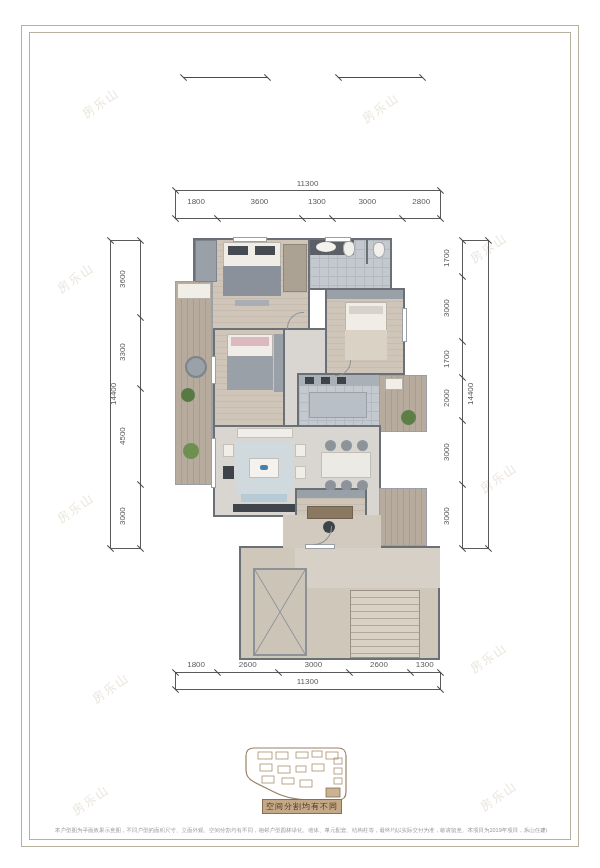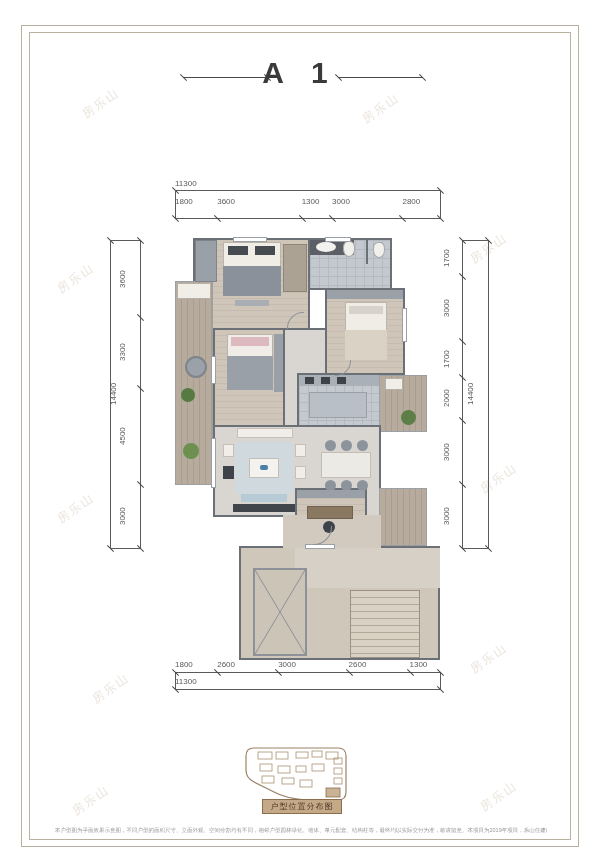--- a/index.html
+++ b/index.html
@@ -13,21 +13,21 @@
   
   .plan-title{position:absolute;left:0;top:56px;width:600px;text-align:center;
       font-size:30px;font-weight:600;letter-spacing:10px;color:#3a3a3a;}
   .plan-subtitle{position:absolute;left:0;top:102px;width:600px;text-align:center;
       font-size:13px;font-weight:600;letter-spacing:6px;color:#3f3f3f;}
   .tline{position:absolute;height:1px;background:#4a4a4a;top:77px;}
   .ttick{position:absolute;width:9px;height:1px;background:#4a4a4a;top:77px;transform:rotate(45deg);}
   
   .dim-line{position:absolute;background:#5a5a5a;}
   .tick{position:absolute;width:9px;height:1px;background:#474747;transform:rotate(45deg);}
-  .dim-num{position:absolute;font-size:8px;color:#5a5a5a;text-align:left;line-height:10px;}
+  .dim-num{position:absolute;font-size:8px;color:#5a5a5a;text-align:center;line-height:10px;}
   .dim-num.v{writing-mode:vertical-rl;transform:rotate(180deg);display:flex;
       align-items:center;justify-content:center;line-height:10px;}
   
   .plan{position:absolute;left:175px;top:238px;width:265px;height:424px;}
   .rm{position:absolute;box-sizing:border-box;border:2px solid #6b7077;}
   .rm.thin{border:1px solid #9aa0a6;}
   .fx{position:absolute;box-sizing:border-box;}
   .wood{background:repeating-linear-gradient(0deg,#cfc6b9 0 5px,#c5bcaf 5px 6px);}
   .stripv{background:repeating-linear-gradient(90deg,#b6ab9c 0 5px,#a89d8e 5px 6px);}
   .tilefloor{background-color:#c4c9cf;
@@ -67,21 +67,20 @@
       <span class="wm" style="left: 70px; top: 792px;">房乐山</span>
       <span class="wm" style="left: 478px; top: 788px;">房乐山</span>
     </div>
 
   <div class="tline" style="left:183px;width:85px;"></div>
   <div class="tline" style="left:338px;width:85px;"></div>
   <div class="ttick" style="left:179px;"></div>
   <div class="ttick" style="left:263px;"></div>
   <div class="ttick" style="left:334px;"></div>
   <div class="ttick" style="left:418px;"></div>
-  <div class="plan-title">A 1</div>
 
   <div id="dim-layer">
       <div class="dim-line" style="left: 175px; top: 190px; width: 265px; height: 1px;"></div>
       <div class="tick" style="left: 171px; top: 190px;"></div>
       <div class="tick" style="left: 436px; top: 190px;"></div>
       <div class="dim-num" style="left: 175px; top: 179px; width: 265px;">11300</div>
       <div class="dim-line" style="left: 175px; top: 218px; width: 265px; height: 1px;"></div>
       <div class="dim-line" style="left: 175px; top: 190px; width: 1px; height: 28px;"></div>
       <div class="dim-line" style="left: 440px; top: 190px; width: 1px; height: 28px;"></div>
       <div class="tick" style="left: 171px; top: 218px;"></div>
@@ -264,16 +263,16 @@
           <rect x="24" y="32" width="12" height="7"></rect>
         <rect x="44" y="34" width="12" height="6"></rect>
           <rect x="62" y="36" width="12" height="7"></rect>
         <rect x="96" y="14" width="8" height="6"></rect>
           <rect x="96" y="24" width="8" height="6"></rect>
         <rect x="96" y="34" width="8" height="6"></rect>
       </g>
       <rect x="88" y="44" width="14" height="9" fill="#c9b394" stroke="#8a6e4e" stroke-width="0.8"></rect>
     </svg>
   </div>
-  <div class="minimap-label">户型位置分布图</div>
+  <div class="minimap-label">空间分割均有不同</div>
 
   <div class="disclaimer">本户型图为平面效果示意图，不同户型的面积尺寸、立面外观、空间分割均有不同，相邻户型园林绿化、墙体、单元配套、结构柱等，最终均以实际交付为准，敬请留意。本项目为2019年项目，乐山住建(2019)房预售证第17号</div>
 </div>
 
 </body></html>

